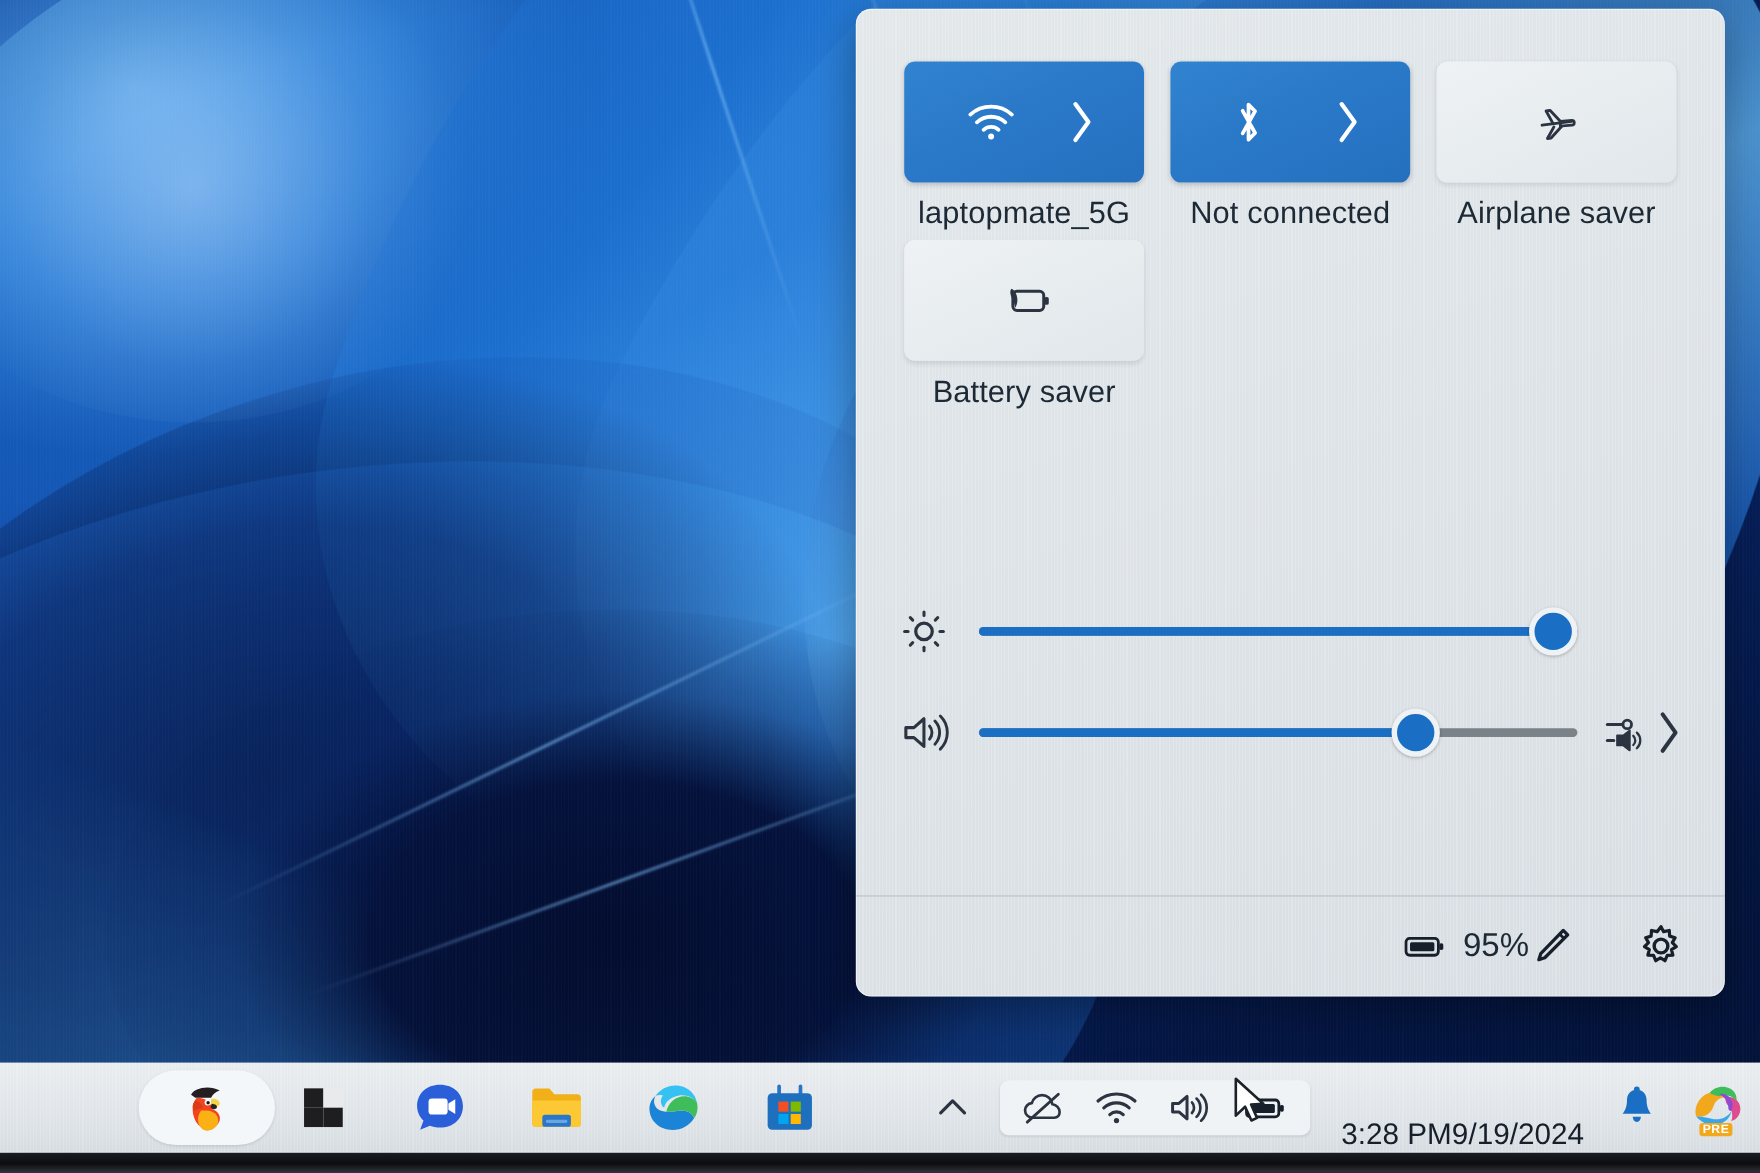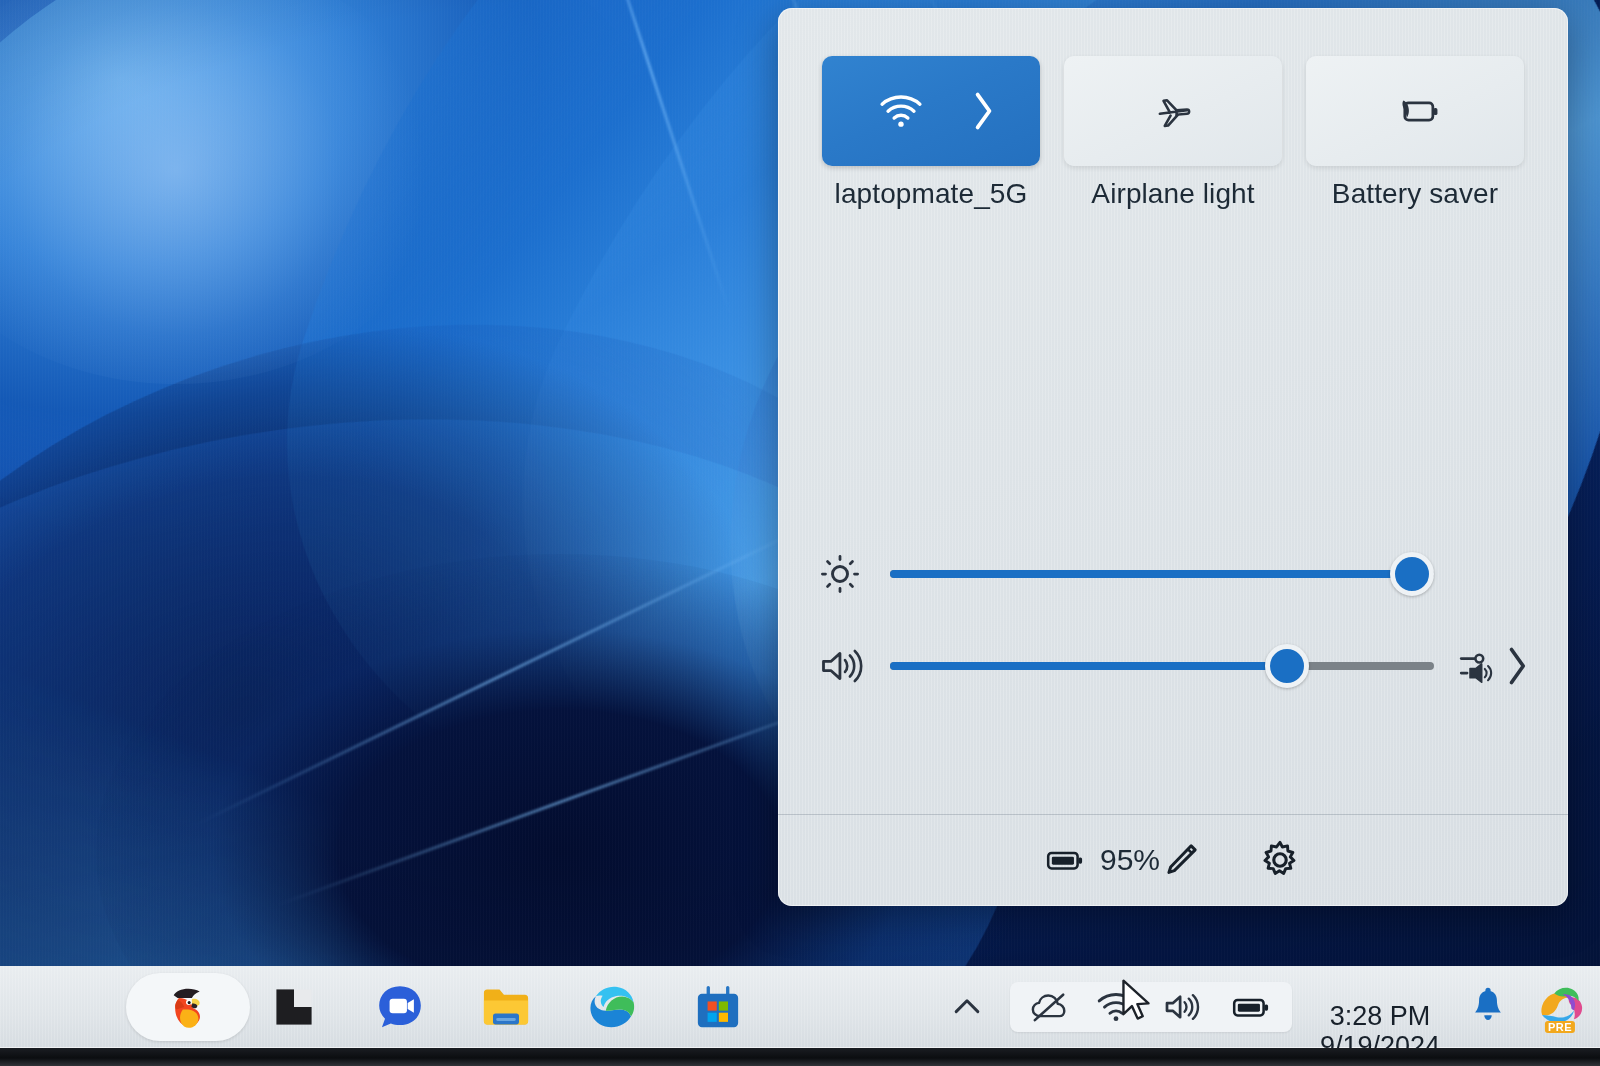--- a/index.html
+++ b/index.html
@@ -80,42 +80,42 @@
   .sliderIcon{width:64px;display:flex;align-items:center;justify-content:flex-start;}
   .track{position:relative;flex:1;height:8px;border-radius:5px;background:#7b8288;margin:0 8px;}
   .fill{position:absolute;left:0;top:0;bottom:0;border-radius:5px;background:#1a6fc4;}
   .thumb{position:absolute;top:50%;width:34px;height:34px;border-radius:50%;
          background:#1a6fc4;border:5px solid #eef2f5;transform:translate(-50%,-50%);
          box-shadow:0 1px 3px rgba(0,0,0,.25);}
   .rowTrail{width:86px;display:flex;align-items:center;justify-content:flex-end;gap:6px;}
 
   .qsDivider{position:absolute;left:0;right:0;top:806px;height:1px;background:rgba(90,105,120,.28);}
   .qsFooter{position:absolute;left:0;right:0;top:806px;bottom:0;display:flex;align-items:center;
-            justify-content:center;padding:0 36px;box-sizing:border-box;}
+            justify-content:flex-end;padding:0 36px;box-sizing:border-box;}
   .battGroup{display:flex;align-items:center;gap:14px;}
   .battPct{font-size:30px;color:#1d2a36;}
   .footBtns{display:flex;align-items:center;gap:56px;}
 
   
   #taskbar{position:absolute;left:0;bottom:18px;width:1600px;height:82px;
            background:linear-gradient(180deg,#e9edf0 0%, #dfe4e8 60%, #d6dce1 100%);
            box-shadow:0 -1px 0 rgba(255,255,255,.6) inset;}
   #taskbar .tbtex{position:absolute;inset:0;opacity:.30;pointer-events:none;
       background:repeating-linear-gradient(90deg, rgba(255,255,255,.5) 0 1px, rgba(0,0,0,0) 1px 3px);}
   .tbLeft{position:absolute;left:160px;top:0;height:82px;display:flex;align-items:center;gap:50px;}
   .tbApp{width:56px;height:56px;display:flex;align-items:center;justify-content:center;position:relative;}
   .tbApp.active::before{content:"";position:absolute;left:-34px;right:-34px;top:-6px;bottom:-6px;
       background:#f4f7f9;border-radius:34px;box-shadow:0 1px 3px rgba(0,0,0,.12);z-index:0;}
   .tbApp > *{position:relative;z-index:1;}
 
   .tbRight{position:absolute;right:12px;top:0;height:82px;display:flex;align-items:center;gap:0;}
   .trayPill{display:flex;align-items:center;gap:26px;background:#f0f3f6;border-radius:8px;
             padding:9px 20px;box-shadow:0 1px 2px rgba(0,0,0,.08);}
   .trayIcon{display:flex;align-items:center;justify-content:center;cursor:default;}
-  .clockBlock{display:flex;flex-direction:column;align-items:center;
+  .clockBlock{display:flex;flex-direction:row;align-items:center;
               margin-left:28px;line-height:1.12;margin-top:48px;}
   .clockTime{font-size:27px;color:#17202a;}
   .clockDate{font-size:27px;color:#17202a;}
   .bellWrap{margin-left:30px;display:flex;align-items:center;}
   .copilot{margin-left:26px;width:56px;height:56px;position:relative;display:flex;
            align-items:center;justify-content:flex-end;}
   .preTag{position:absolute;bottom:2px;left:50%;transform:translateX(-50%);
           background:#f2a81d;color:#fff;font-size:11px;font-weight:bold;border-radius:3px;
           padding:0 3px;letter-spacing:.5px;}
 
@@ -170,31 +170,46 @@
           </span>
           <span class="chev">
             <svg width="24" height="40" viewBox="0 0 12 22">
                 <path d="M2.5 2 L9 11 L2.5 20" stroke="#fff" stroke-width="2.1" fill="none" stroke-linecap="round" stroke-linejoin="round"></path>
               </svg>
           </span>
         </div>
         <div class="tilelabel">laptopmate_5G</div>
       </div>
 
+      <div class="tileWrap">
+        <div class="tile on split">
+          <span class="glyph">
+            <svg width="30" height="46" viewBox="0 0 16 26">
+              <path d="M5 7.2 L11.4 18.6 L8 22 L8 4 L11.4 7.4 L5 18.8" stroke="#fff" stroke-width="1.9" fill="none" stroke-linecap="round" stroke-linejoin="round"></path>
+            </svg>
+          </span>
+          <span class="chev">
+            <svg width="24" height="40" viewBox="0 0 12 22">
+                <path d="M2.5 2 L9 11 L2.5 20" stroke="#fff" stroke-width="2.1" fill="none" stroke-linecap="round" stroke-linejoin="round"></path>
+              </svg>
+          </span>
+        </div>
+        <div class="tilelabel">Not connected</div>
+      </div>
 
       <div class="tileWrap">
         <div class="tile off">
           <span class="glyph">
             <svg width="42" height="42" viewBox="0 0 24 24">
               <path d="M4.5 13.6 L20 11.6 M10.3 12.9 L6.6 6.2 L8.6 5.9 L14.2 11.8 M10.6 14.6 L7.3 20.5 L9.2 20.3 L14.6 14.3" stroke="#2b3440" stroke-width="1.5" fill="none" stroke-linejoin="round" stroke-linecap="round"></path>
               <path d="M14 11.6 L20 11.1 A1.1 1.1 0 0 1 20 13.6 L14 14.1 Z" stroke="#2b3440" stroke-width="1.4" fill="none"></path>
             </svg>
           </span>
         </div>
-        <div class="tilelabel">Airplane light</div>
+        <div class="tilelabel">Airplane saver</div>
       </div>
 
       <div class="tileWrap">
         <div class="tile off">
           <span class="glyph">
             <svg width="52" height="34" viewBox="0 0 30 20">
               <rect x="9" y="5.2" width="16.5" height="10.2" rx="2.2" stroke="#2b3440" stroke-width="1.6" fill="none"></rect>
               <rect x="25.8" y="8.2" width="2.4" height="4.2" rx="1" fill="#2b3440" stroke="none"></rect>
               <path d="M9.4 10.4c-1.6-2.6-2.4-5.1-1.2-6.6 1.6 0.5 3 2.6 3.2 5.6.1 1.6-.3 3.3-1.2 4.6-.3-1.2-.5-2.5-.8-3.6z" fill="#2b3440" stroke="none"></path>
             </svg>

